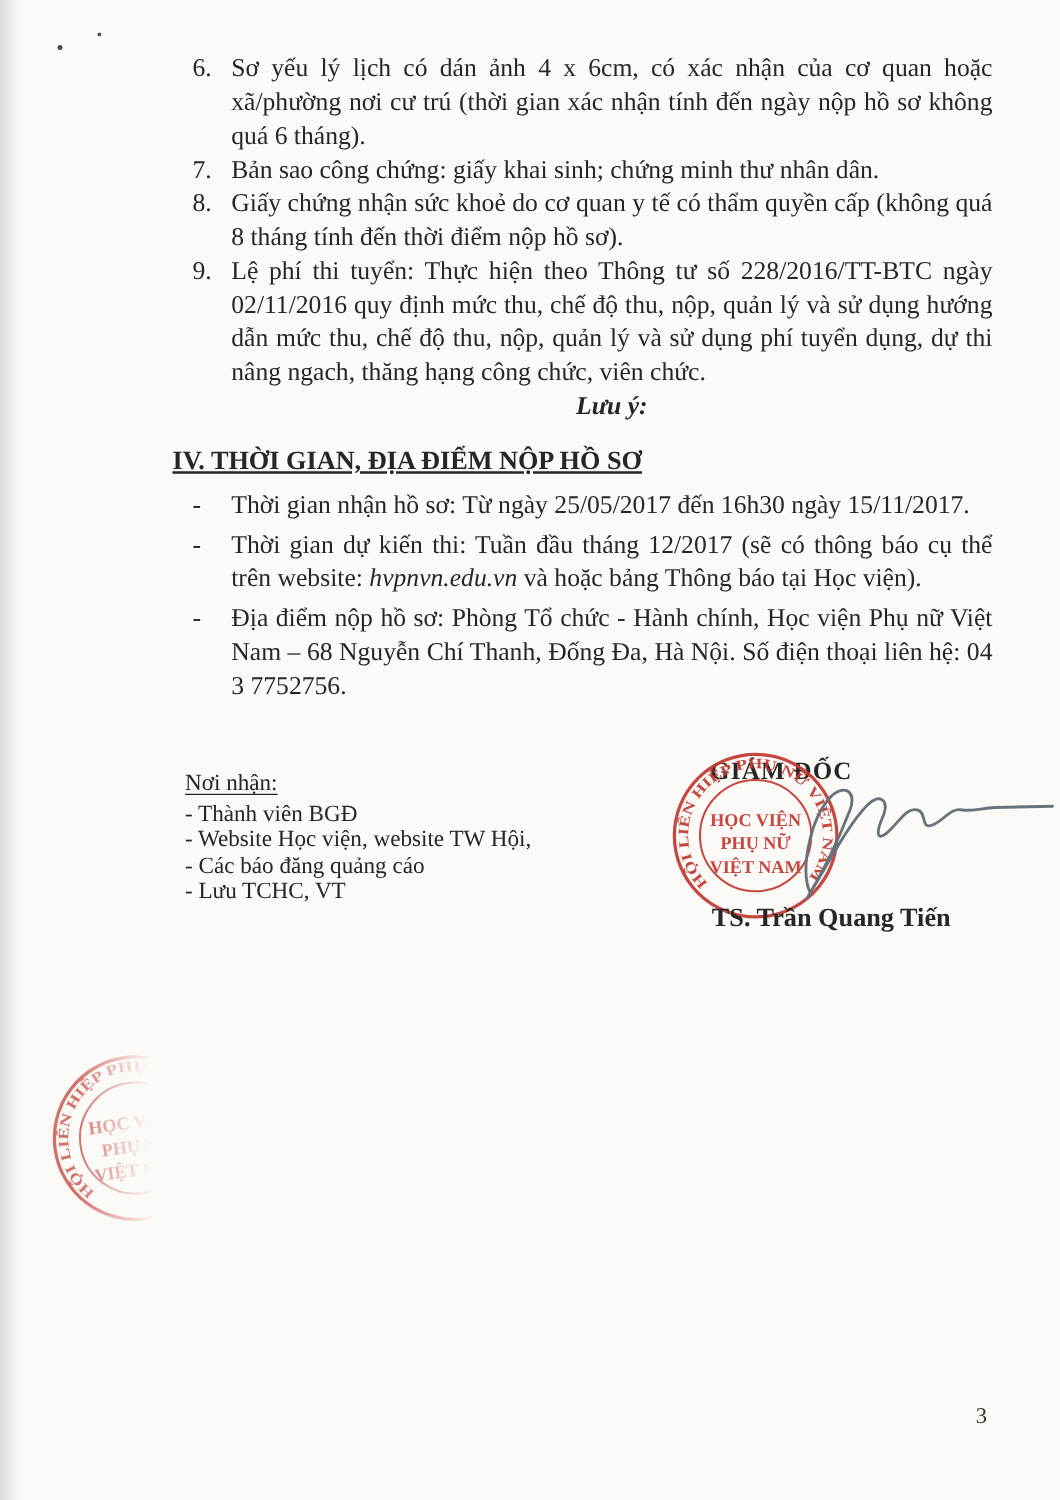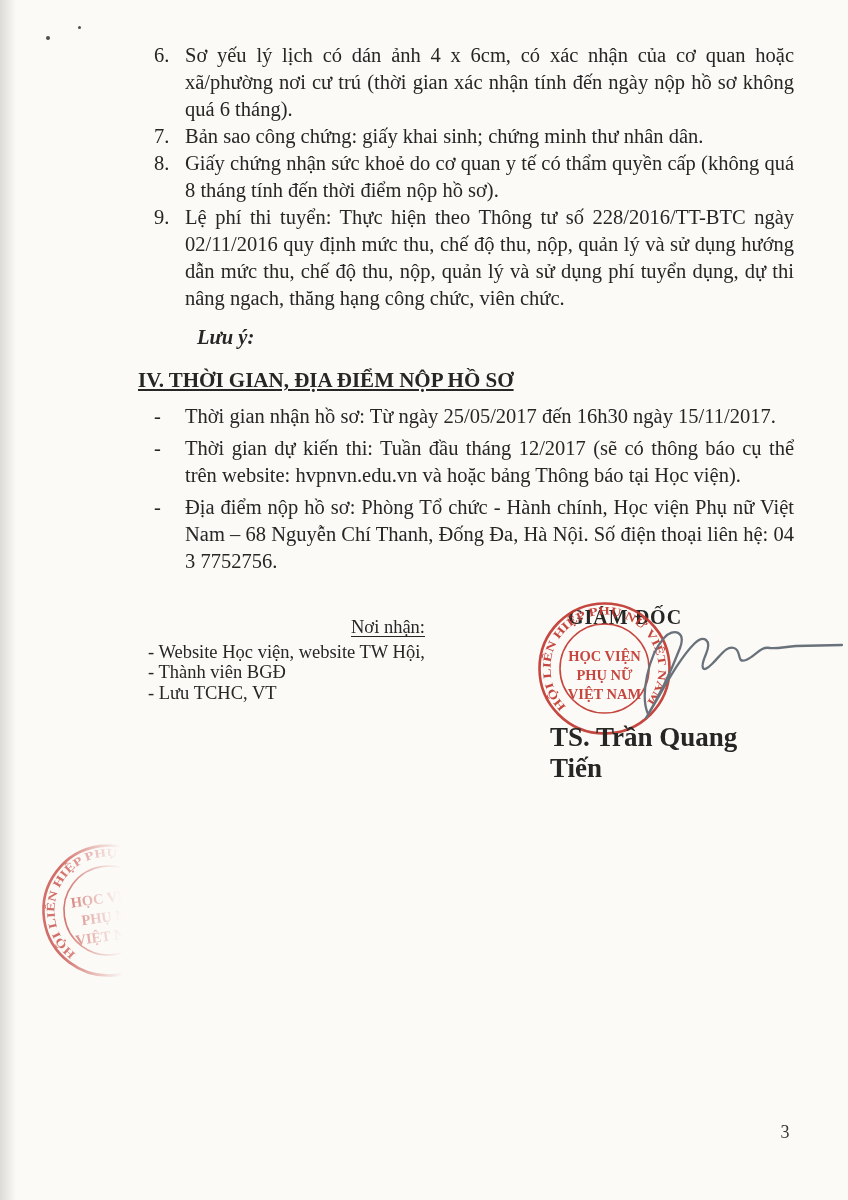--- a/index.html
+++ b/index.html
@@ -31,50 +31,49 @@
     font-size:20.5px;line-height:27px;
   }
   .num-item,.dash-item{position:relative;padding-left:47px;}
   .num-item .num,.dash-item .dash{
     position:absolute;left:16px;top:0;
   }
   .num-item .txt,.dash-item .txt,.note{
     margin:0;text-align:justify;
   }
   .note-label{
-    margin:12px;padding-left:47px;
-    font-style:italic;font-weight:bold;
+    margin:0;padding-left:47px;
+    font-style:italic;font-weight:bold;text-align:center;
   }
   .note{padding-left:47px;}
   .heading{
     margin:16px 0 9px 0;
     font-size:21px;font-weight:bold;text-decoration:underline;
   }
   .dash-item{margin-bottom:5px;}
   .dash-item:last-child{margin-bottom:0;}
-  .website-italic{}
+  .website-italic{font-style:italic;}
 
   .recipients{
     position:absolute;left:148px;top:617px;
     font-size:18.5px;line-height:20.5px;
   }
   .recipients .label{
     margin:0 0 4px 0;text-decoration:underline;
     text-underline-offset:3px;
-    text-align:right;
   }
   .recipients p{margin:0;}
 
   .director-title{
     position:absolute;left:568px;top:606px;width:190px;
     font-size:20px;font-weight:bold;letter-spacing:1px;
   }
   .signer-name{
     position:absolute;left:550px;top:722px;width:230px;
-    text-align:left;font-size:27px;font-weight:bold;
+    text-align:center;font-size:21px;font-weight:bold;
   }
   .stamp{
     position:absolute;left:529px;top:593px;width:151px;height:151px;
     opacity:0.93;
   }
   .stamp-partial{
     position:absolute;left:33px;top:835px;width:151px;height:151px;
     opacity:0.85;
     transform:rotate(-8deg);
     -webkit-mask-image:linear-gradient(97deg, rgba(0,0,0,0.85) 22%, rgba(0,0,0,0.35) 42%, rgba(0,0,0,0) 58%);
@@ -134,22 +133,23 @@
       <p class="txt"><span>Thời gian dự kiến thi: Tuần đầu tháng 12/2017 (sẽ có thông báo cụ thể trên website: </span><span class="website-italic">hvpnvn.edu.vn</span><span> và hoặc bảng Thông báo tại Học viện).</span></p>
     </div>
     <div class="dash-item">
       <span class="dash">-</span>
       <p class="txt"><span>Địa điểm nộp hồ sơ: Phòng Tổ chức - Hành chính, Học viện Phụ nữ Việt Nam – 68 Nguyễn Chí Thanh, Đống Đa, Hà Nội. Số điện thoại liên hệ: 04 3 7752756.</span><span class="website-italic"></span><span></span></p>
     </div>
   </div>
 
   <div class="recipients">
     <p class="label">Nơi nhận:</p>
+    <p>- Thành viên BGĐ</p>
     <p>- Website Học viện, website TW Hội,</p>
-    <p>- Thành viên BGĐ</p>
+    <p>- Các báo đăng quảng cáo</p>
     <p>- Lưu TCHC, VT</p>
   </div>
 
   <div class="director-title">GIÁM ĐỐC</div>
 
   <svg class="stamp" viewBox="-75.5 -75.5 151 151">
     <circle cx="0" cy="0" r="65" fill="none" stroke="#c23a32" stroke-width="2.6"></circle>
     <circle cx="0" cy="0" r="44.5" fill="none" stroke="#c23a32" stroke-width="1.6"></circle>
     <text font-size="11.5" font-weight="bold" fill="#c23a32" font-family="Liberation Serif, DejaVu Serif, serif">
       <textPath href="#ring-path" startOffset="0" textLength="248" lengthAdjust="spacingAndGlyphs">HỘI  LIÊN  HIỆP  PHỤ  NỮ  VIỆT  NAM</textPath>

